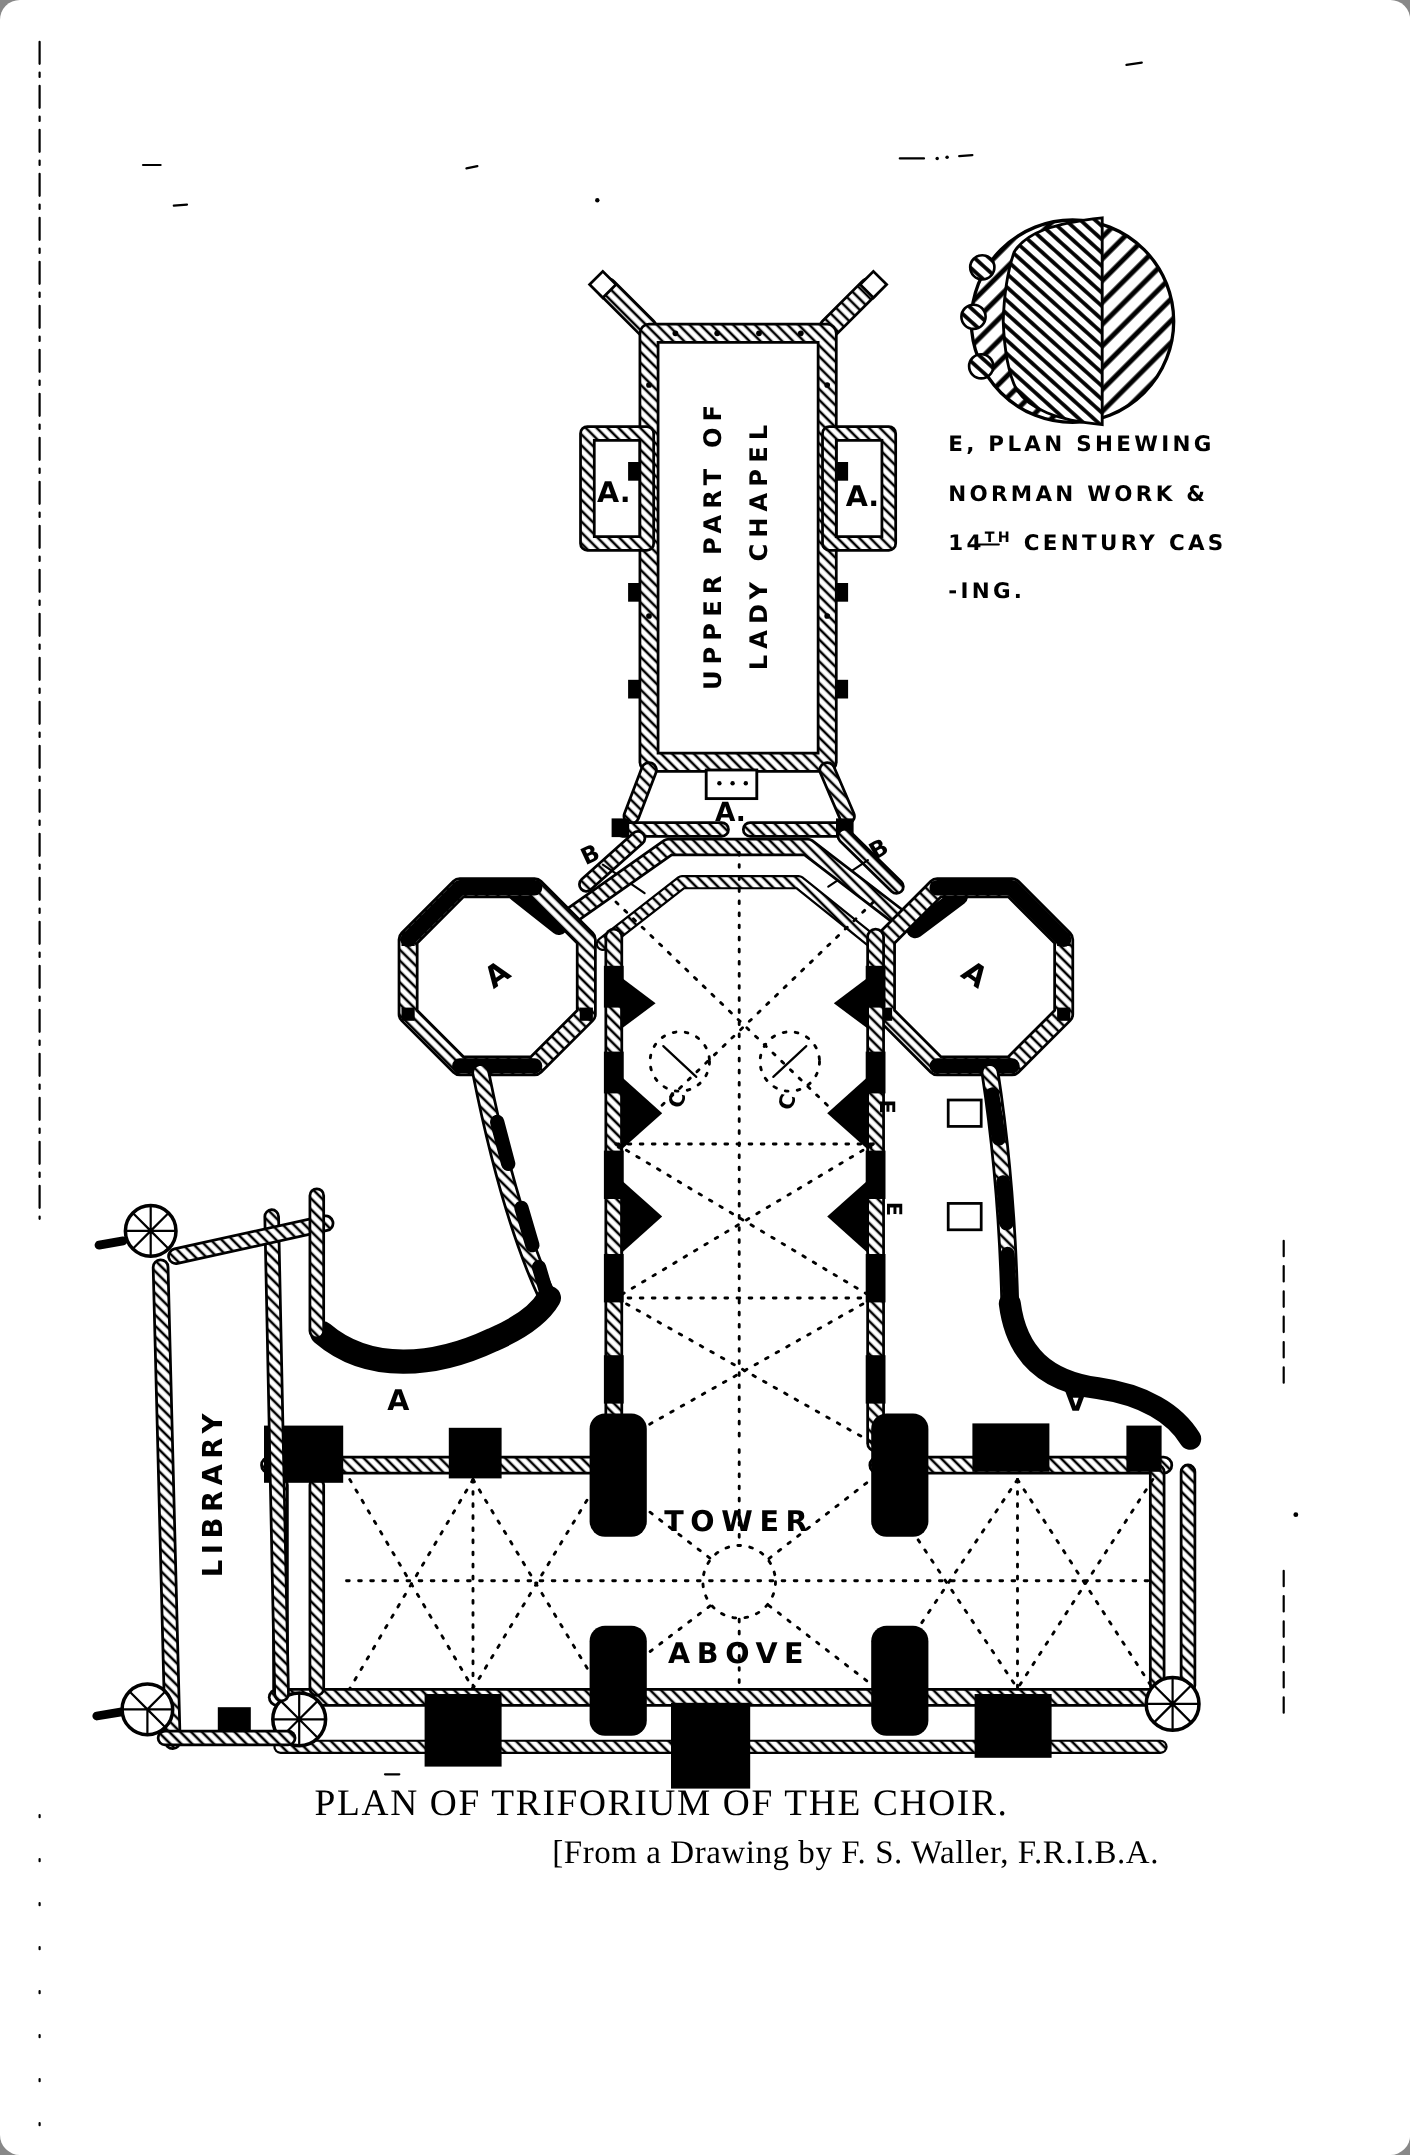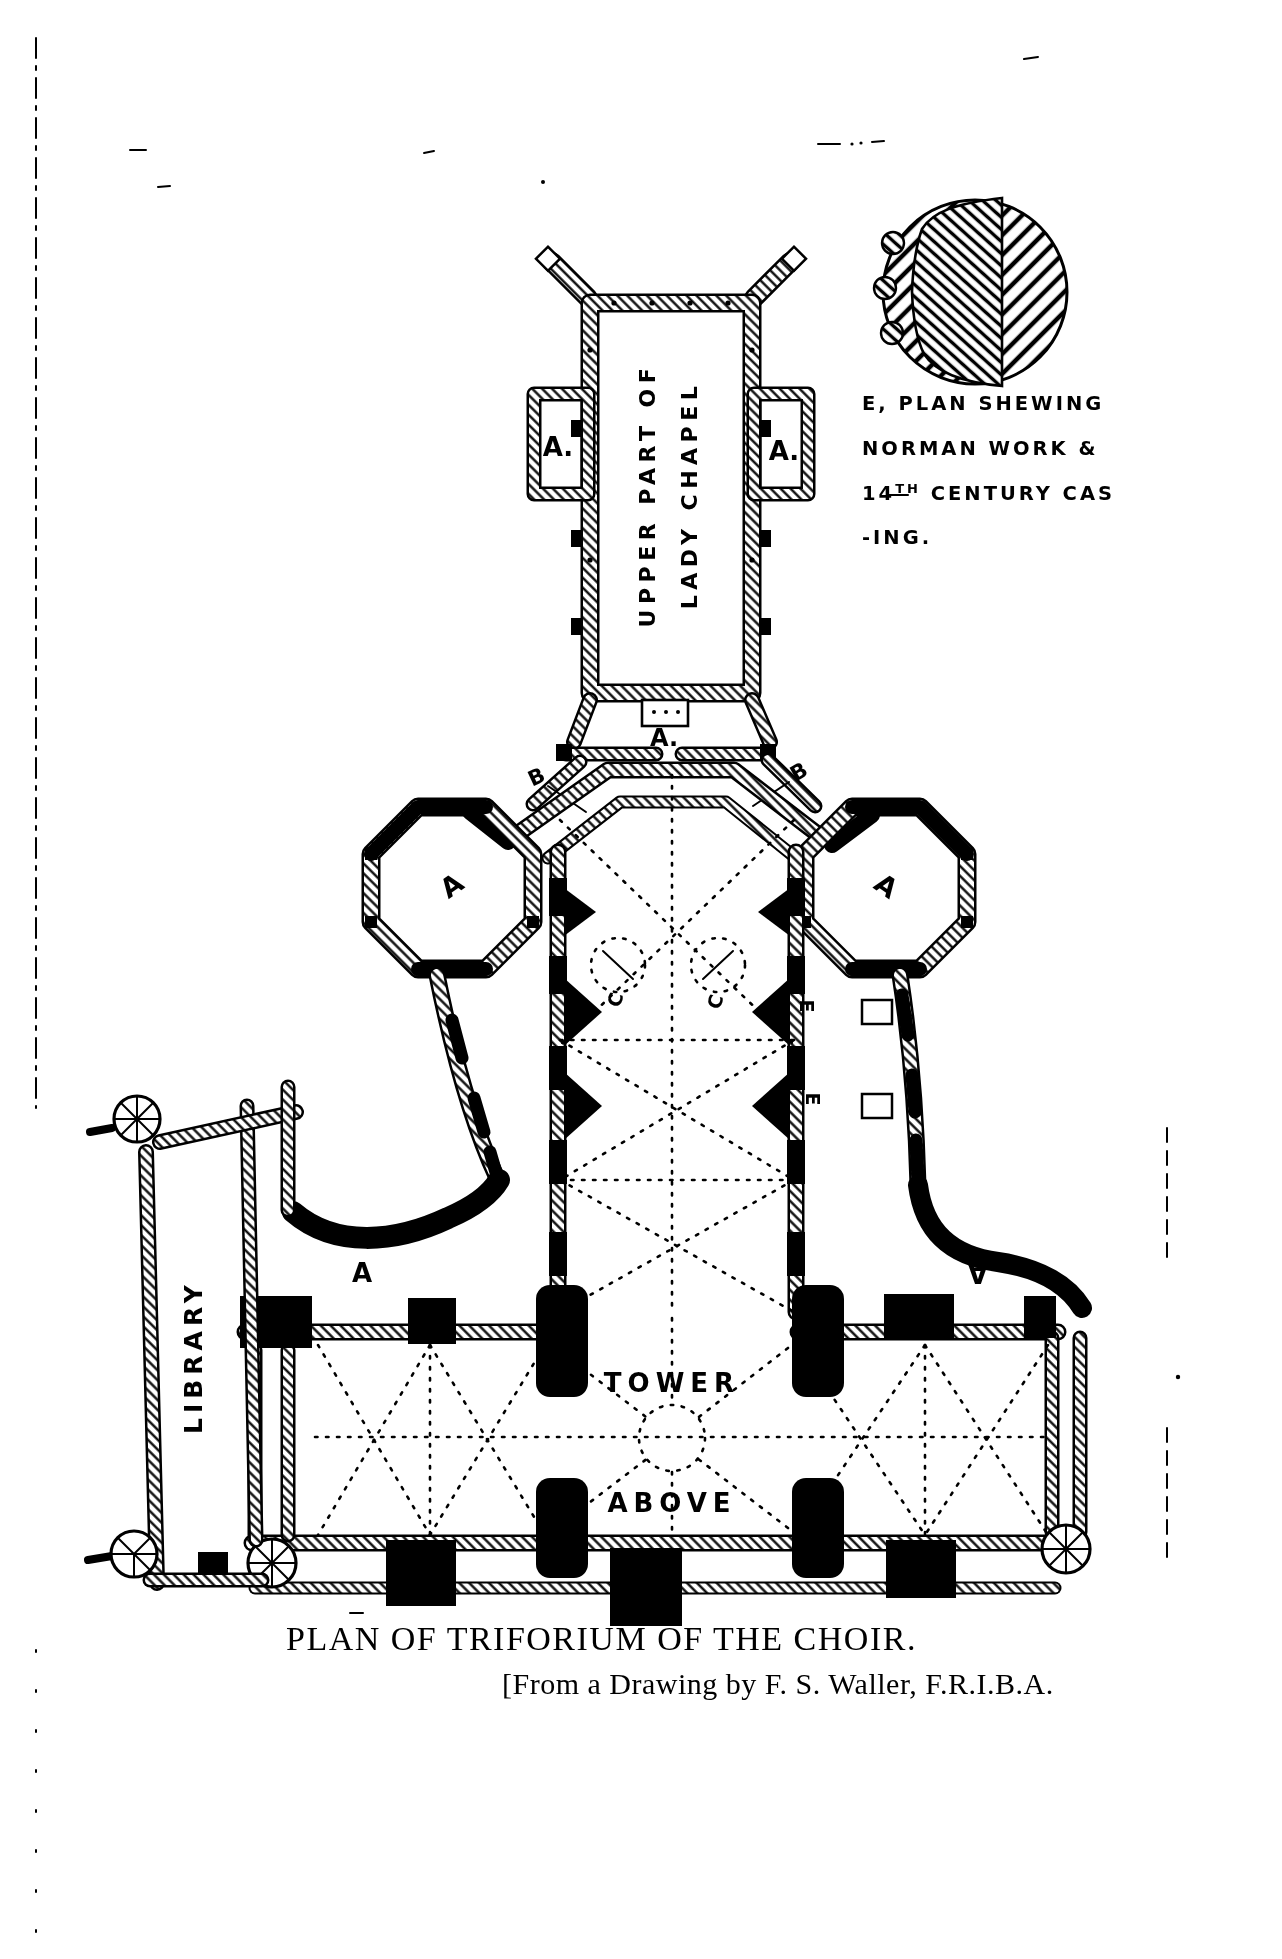--- a/index.html
+++ b/index.html
@@ -1,18 +1,19 @@
 <!DOCTYPE html>
 <html><head>
 <meta charset="utf-8">
 <style>
   html,body{margin:0;padding:0;background:#888;}
   .page{
     width:1282px;height:1959px;background:#ffffff;position:relative;
     font-family:"DejaVu Sans",sans-serif;
+    border-radius:18px;
   }
   svg{display:block;}
   
   .wo{stroke:#000;fill:none;stroke-linecap:round;stroke-linejoin:round;}
   .wh{stroke:url(#hA);fill:none;stroke-linecap:round;stroke-linejoin:round;}
   .blk{fill:#000;stroke:none;}
   .bs{stroke:#000;fill:none;stroke-linecap:round;stroke-linejoin:round;}
   .thin{stroke:#000;fill:none;stroke-width:2;stroke-linecap:round;}
   .dot{stroke:#000;fill:none;stroke-width:2.6;stroke-dasharray:2.5 8.5;stroke-linecap:round;}
   .lbl{font-family:"DejaVu Sans",sans-serif;font-weight:bold;fill:#000;}

